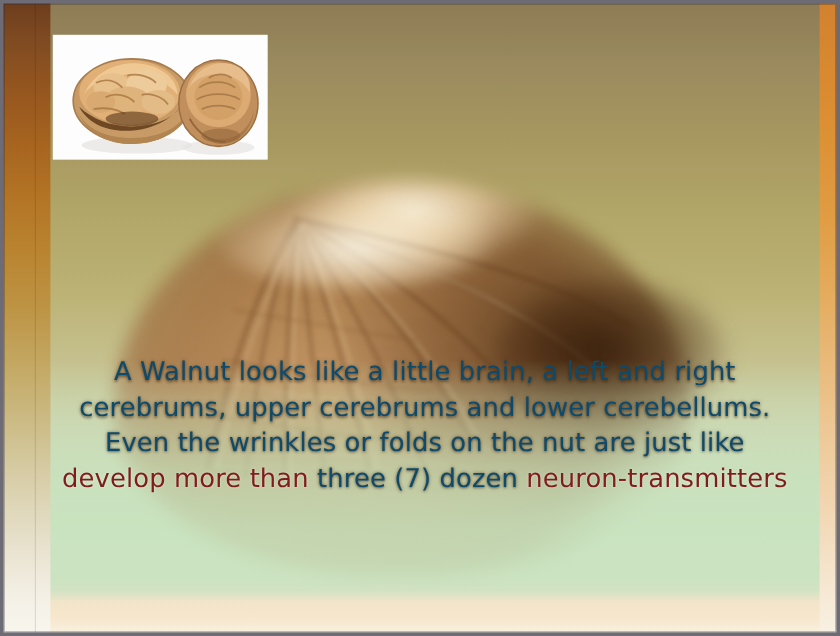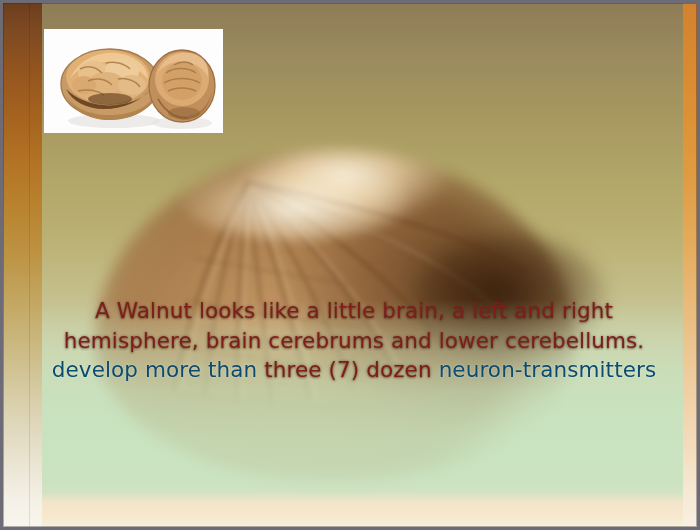--- a/index.html
+++ b/index.html
@@ -221,23 +221,23 @@
     font-family: "DejaVu Sans", sans-serif;
     font-size: 21.5px;
     line-height: 29.5px;
     letter-spacing: 0.1px;
     color: #ffffff;
     text-shadow:
       0 0 3px rgba(80,50,20,0.55),
       0 1px 2px rgba(60,36,14,0.45);
   }
   .cap-line { display: block; white-space: nowrap; }
-  .w-white { color: #7f1d1d; }
+  .w-white { color: #0c4a6e; }
   .w-purple {
-    color: #0c4a6e;
+    color: #7f1d1d;
     text-shadow: 0 0 2px rgba(255,255,255,0.45);
   }
 </style>
 </head>
 <body>
 
 <div id="slide">
 
   <div class="bg-base"></div>
 
@@ -334,21 +334,24 @@
         <ellipse cx="140" cy="84" rx="16" ry="6" fill="#8c5f33" opacity="0.5"></ellipse>
       </g>
     </svg>
   </div>
 
   <div class="caption">
     <span class="cap-line">
       <span class="w-white">A  Walnut looks like a little brain, a left and right</span>
     </span>
     <span class="cap-line">
-      <span class="w-white">hemisphere, brain cerebrums and lower cerebellums.</span>
+      <span class="w-white">cerebrums, upper cerebrums and lower cerebellums.</span>
+    </span>
+    <span class="cap-line">
+      <span class="w-white">Even the wrinkles or folds on the nut are just like</span>
     </span>
     <span class="cap-line">
       <span class="w-purple">develop more than </span><span class="w-white">three (7) dozen </span><span class="w-purple">neuron-transmitters</span>
     </span>
   </div>
 
   <div class="frame"></div>
   <div class="frame-inner"></div>
 
 </div>

